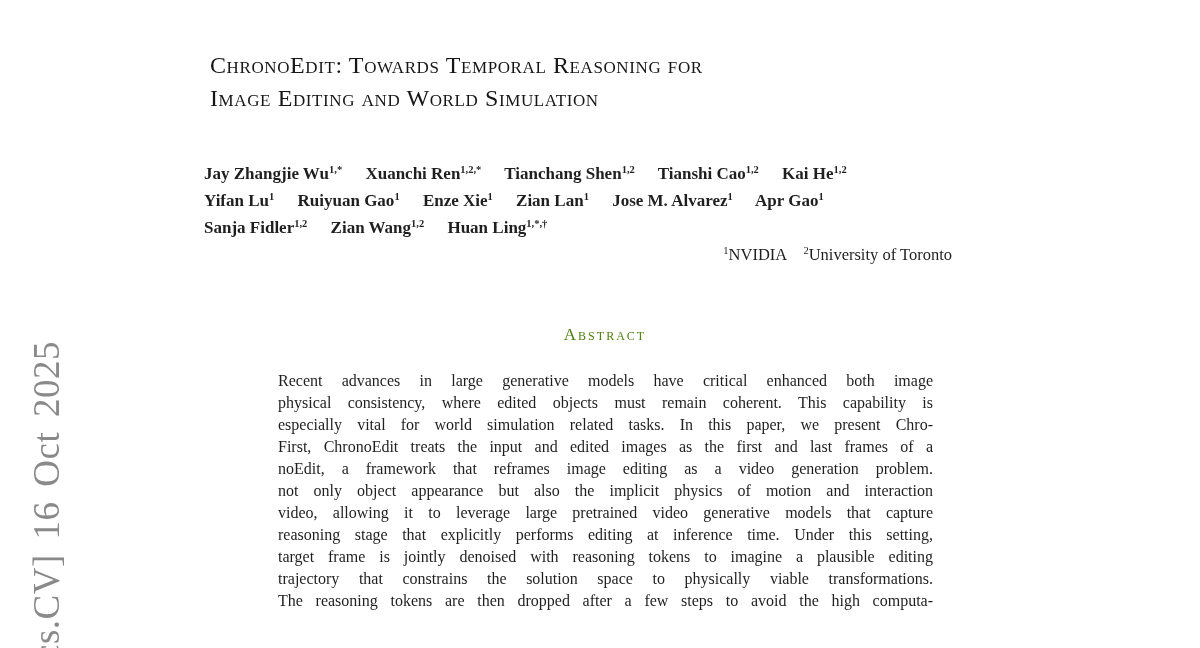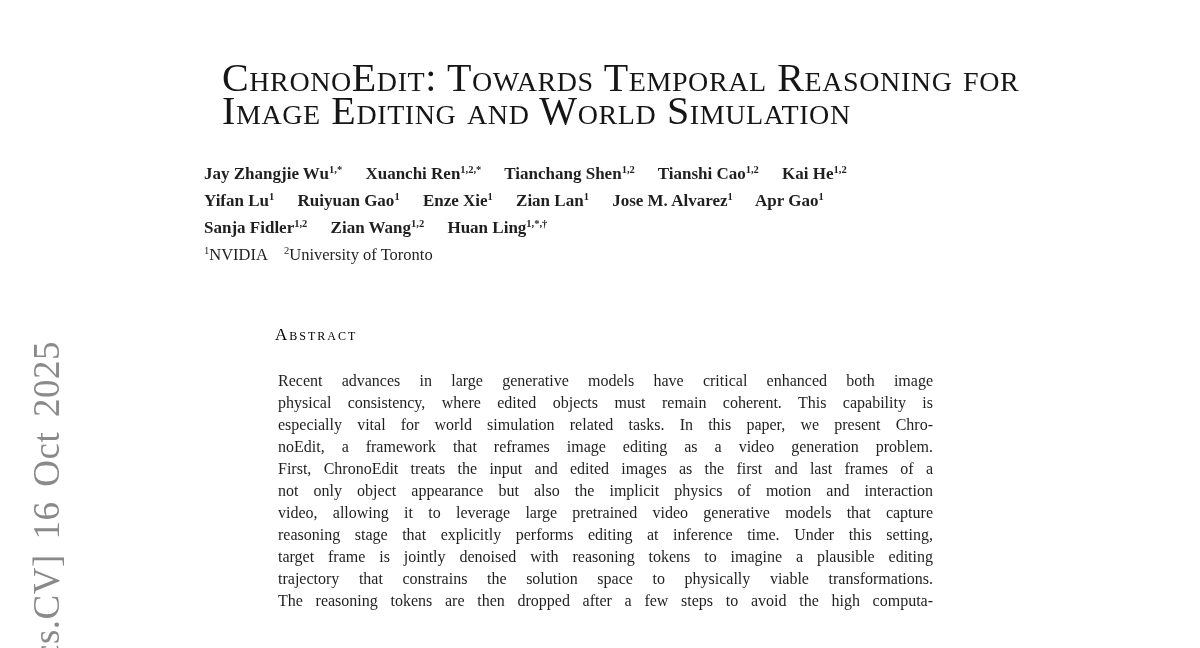--- a/index.html
+++ b/index.html
@@ -20,22 +20,22 @@
     font-size:37px;
     line-height:40px;
     letter-spacing:0.5px;
     word-spacing:5px;
     color:#8a8a8a;
     white-space:nowrap;
   }
   .title{
     position:absolute;
     left:210px;top:49px;
-    margin:12px;
-    font-size:40px;
+    margin:0;
+    font-size:24px;
     line-height:33px;
     font-weight:400;
     font-variant:small-caps;
     letter-spacing:0.6px;
     color:#161616;
   }
   .title .tline{display:block;}
   .authors{
     position:absolute;
     left:204px;top:160px;
@@ -48,30 +48,32 @@
   .authors sup, .affil sup{
     font-size:10.5px;
     line-height:0;
     position:relative;
     top:-6px;
     vertical-align:baseline;
   }
   .affil-line{
     font-weight:400;
     font-size:16.5px;
+    text-align:right;
   }
   .affil{margin-right:12px;white-space:nowrap;}
   .abstract-heading{
     position:absolute;
     left:275px;top:325px;
     width:660px;
+    text-align:center;
     font-size:17px;
     font-variant:small-caps;
     letter-spacing:2px;
-    color:#000000;
+    color:#4d7c0f;
   }
   .abstract-body{
     position:absolute;
     left:278px;top:370px;
     width:655px;
     font-size:16px;
     line-height:22px;
   }
   .abs-line{
     text-align:justify;
@@ -117,22 +119,22 @@
       <span class="affil"><sup>2</sup><span>University of Toronto</span></span>
     </div>
   </div>
 
   <div class="abstract-heading">Abstract</div>
 
   <div class="abstract-body">
     <div class="abs-line">Recent advances in large generative models have critical enhanced both image</div>
     <div class="abs-line">physical consistency, where edited objects must remain coherent. This capability is</div>
     <div class="abs-line">especially vital for world simulation related tasks. In this paper, we present Chro-</div>
+    <div class="abs-line">First, ChronoEdit treats the input and edited images as the first and last frames of a</div>
     <div class="abs-line">noEdit, a framework that reframes image editing as a video generation problem.</div>
-    <div class="abs-line">First, ChronoEdit treats the input and edited images as the first and last frames of a</div>
     <div class="abs-line">not only object appearance but also the implicit physics of motion and interaction</div>
     <div class="abs-line">video, allowing it to leverage large pretrained video generative models that capture</div>
     <div class="abs-line">reasoning stage that explicitly performs editing at inference time. Under this setting,</div>
     <div class="abs-line">target frame is jointly denoised with reasoning tokens to imagine a plausible editing</div>
     <div class="abs-line">trajectory that constrains the solution space to physically viable transformations.</div>
     <div class="abs-line">The reasoning tokens are then dropped after a few steps to avoid the high computa-</div>
   </div>
 
 </div>
 

